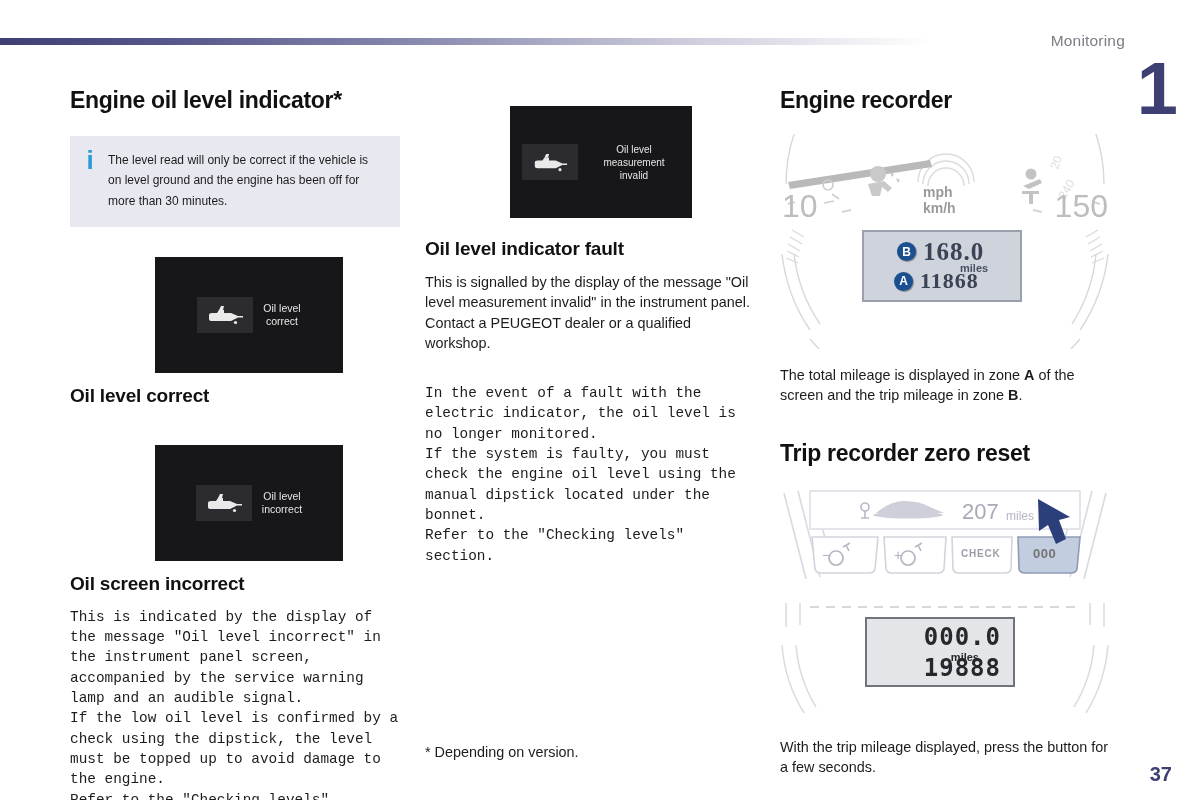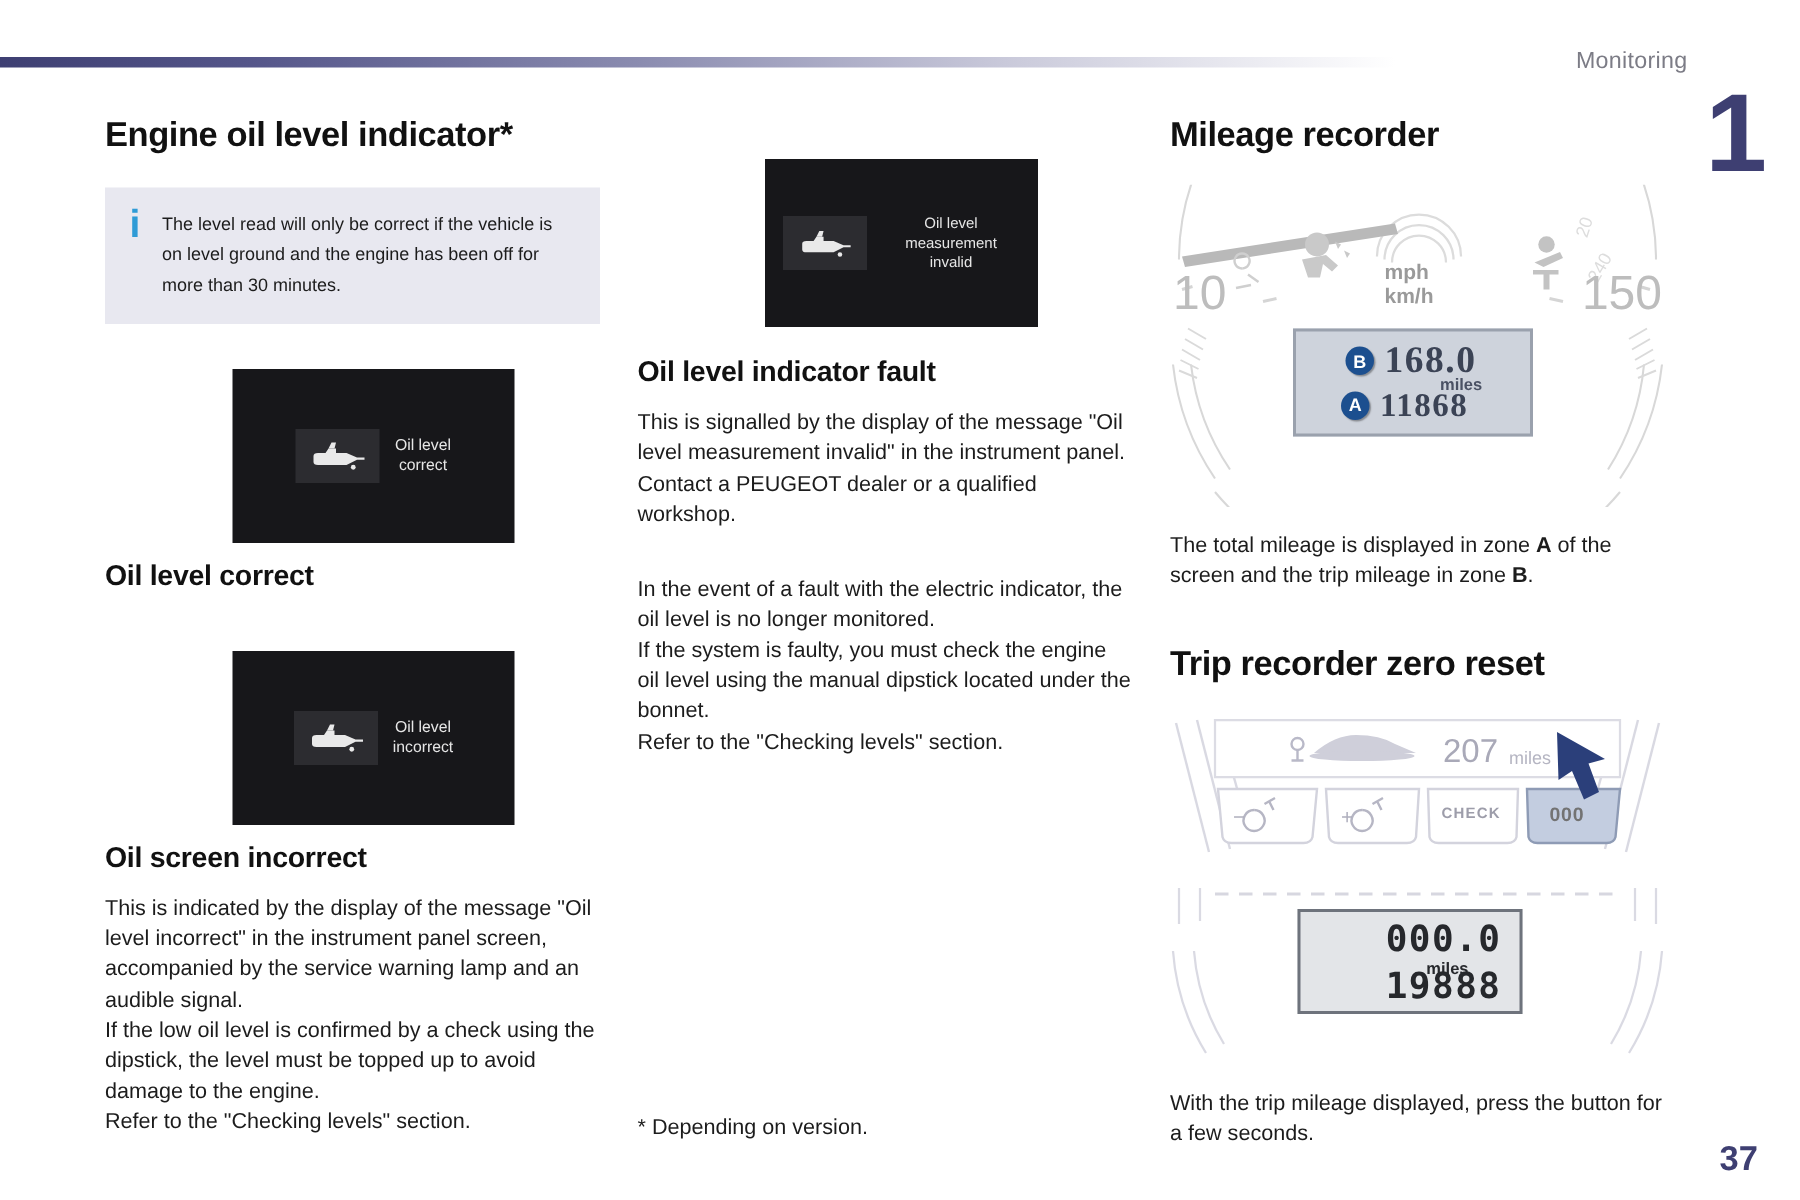--- a/index.html
+++ b/index.html
@@ -49,38 +49,38 @@
     position: absolute;
     top: 76px;
   }
   .col-left  { left: 70px;  width: 330px; }
   .col-mid   { left: 425px; width: 330px; }
   .col-right { left: 780px; width: 330px; }
 
   h2.section-title {
     font-size: 23px;
     font-weight: bold;
-    margin: 0 0 20px 0;
+    margin: 11px 0 20px 0;
     letter-spacing: -0.3px;
     color: #111;
   }
   h3.sub-title {
     font-size: 19px;
     font-weight: bold;
     margin: 12px 0 12px 0;
     letter-spacing: -0.2px;
     color: #111;
   }
   p.body-text {
     font-size: 14.4px;
     line-height: 20.3px;
     margin: 0 0 14px 0;
     color: #1c1c1c;
   }
-  p.body-text:last-child { margin-bottom: 0; }
+  p.body-text:last-child { margin-bottom: 0; font-family: Liberation Mono, monospace; }
 
   
   .info-box {
     background: #e8e8f0;
     display: flex;
     gap: 12px;
     padding: 14px 16px 16px 14px;
     margin-top: 22px;
     width: 300px;
   }
@@ -259,21 +259,21 @@
     position: absolute;
     left: 425px;
     top: 744px;
     font-size: 14.4px;
     color: #1c1c1c;
   }
   .page-number {
     position: absolute;
     right: 28px;
     bottom: 14px;
-    font-size: 23px;
+    font-size: 20px;
     font-weight: bold;
     color: #3e3f72;
   }
 </style>
 </head>
 <body>
 
 <div class="header-rule"></div>
 <div class="header-title">Monitoring</div>
 <div class="chapter-number">1</div>
@@ -345,21 +345,21 @@
 
   <p class="body-text">This is signalled by the display of the message "Oil level measurement invalid" in the instrument panel. Contact a PEUGEOT dealer or a qualified workshop.</p>
 
   <p class="body-text" style="white-space: pre-line; margin-top:30px;">In the event of a fault with the electric indicator, the oil level is no longer monitored.
 If the system is faulty, you must check the engine oil level using the manual dipstick located under the bonnet.
 Refer to the "Checking levels" section.</p>
 </div>
 
 <div class="col col-right">
 
-  <h2 class="section-title">Mileage recorder</h2>
+  <h2 class="section-title">Engine recorder</h2>
 
   <div class="cluster">
     <svg width="330" height="215" viewBox="0 0 330 215">
 
       <g fill="none" stroke="#d8d8d8" stroke-width="1.4">
         <path d="M6 50 A 150 150 0 0 1 324 50"></path>
         <path d="M2 120 A 168 168 0 0 0 30 196"></path>
         <path d="M14 120 A 156 156 0 0 0 40 190"></path>
         <path d="M328 120 A 168 168 0 0 1 300 196"></path>
         <path d="M316 120 A 156 156 0 0 1 292 190"></path>

